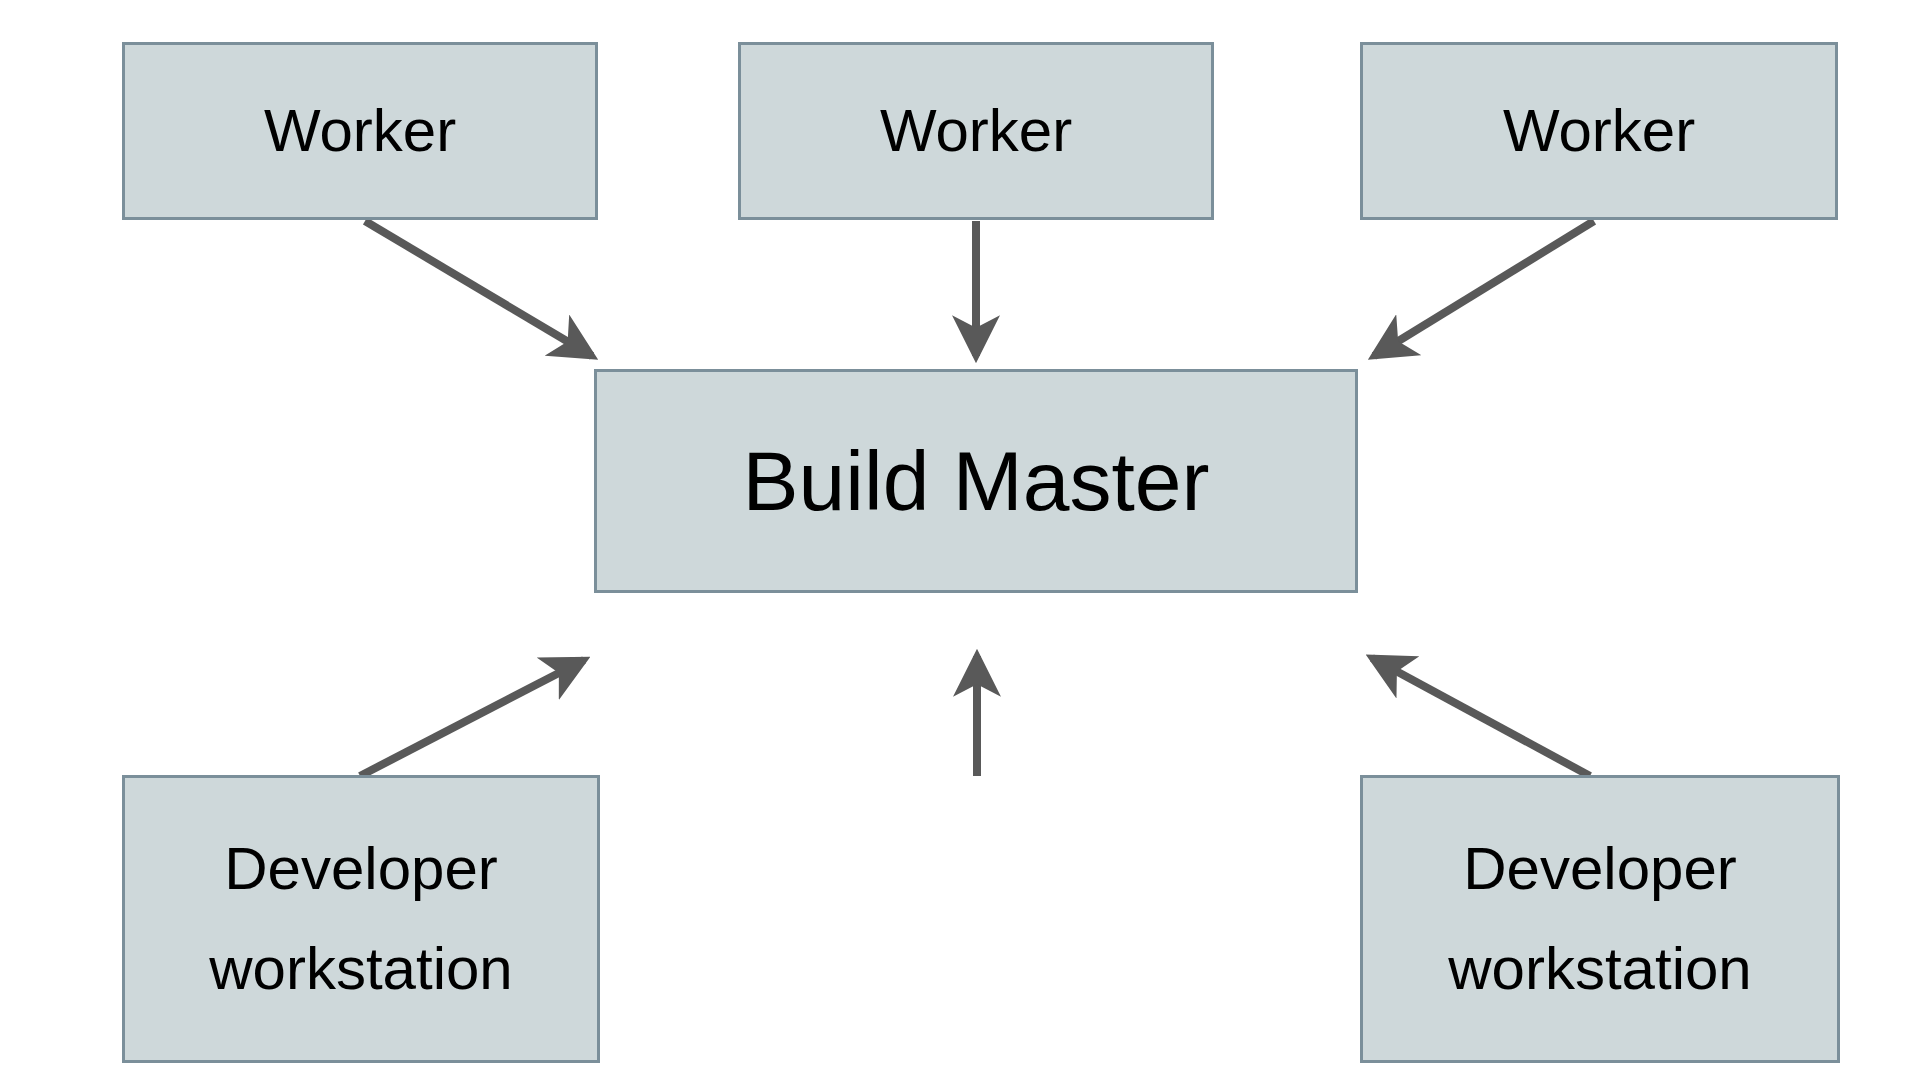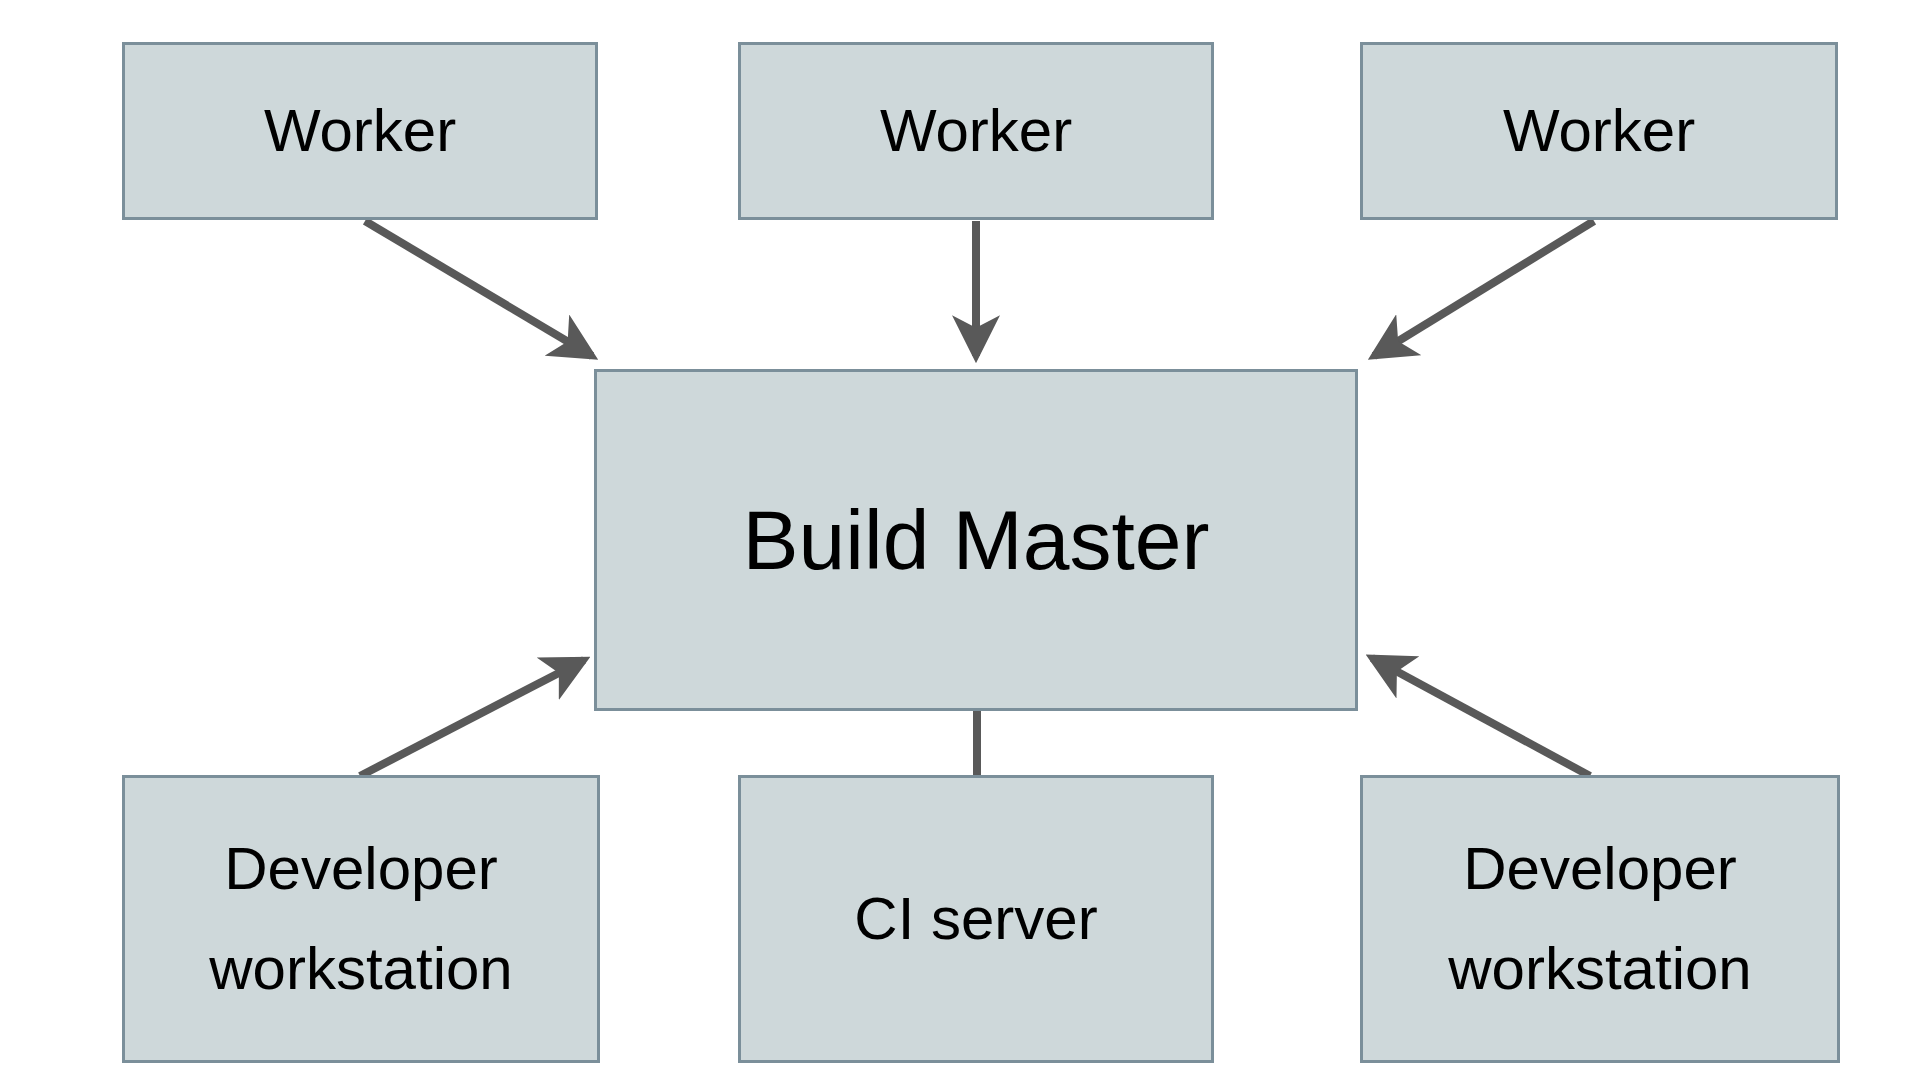--- a/index.html
+++ b/index.html
@@ -36,21 +36,21 @@
   .node-label {
     color: #000000;
     font-size: 60px;
     line-height: 100px;
     letter-spacing: 0px;
   }
   
   .n-worker-1 { left: 122px; top: 42px;  width: 476px; height: 178px; }
   .n-worker-2 { left: 738px; top: 42px;  width: 476px; height: 178px; }
   .n-worker-3 { left: 1360px;top: 42px;  width: 478px; height: 178px; }
-  .n-build-master { left: 594px; top: 369px; width: 764px; height: 342px; }
+  .n-build-master { left: 594px; top: 369px; width: 764px; height: 224px; }
   .n-build-master .node-label { font-size: 84px; }
   .n-dev-left  { left: 122px; top: 775px; width: 478px; height: 288px; }
   .n-ci-server { left: 738px; top: 775px; width: 476px; height: 288px; }
   .n-dev-right { left: 1360px;top: 775px; width: 480px; height: 288px; }
 </style>
 </head>
 <body>
 
 <div class="canvas">
 
@@ -81,21 +81,18 @@
   </div>
 
   <div class="node n-build-master">
     <span class="node-label">Build Master</span>
   </div>
 
   <div class="node n-dev-left">
     <span class="node-label">Developer workstation</span>
   </div>
 
-  <div class="node n-ci-server">
-    <span class="node-label">CI server</span>
-  </div>
 
   <div class="node n-dev-right">
     <span class="node-label">Developer workstation</span>
   </div>
 
 </div>
 
 </body></html>

